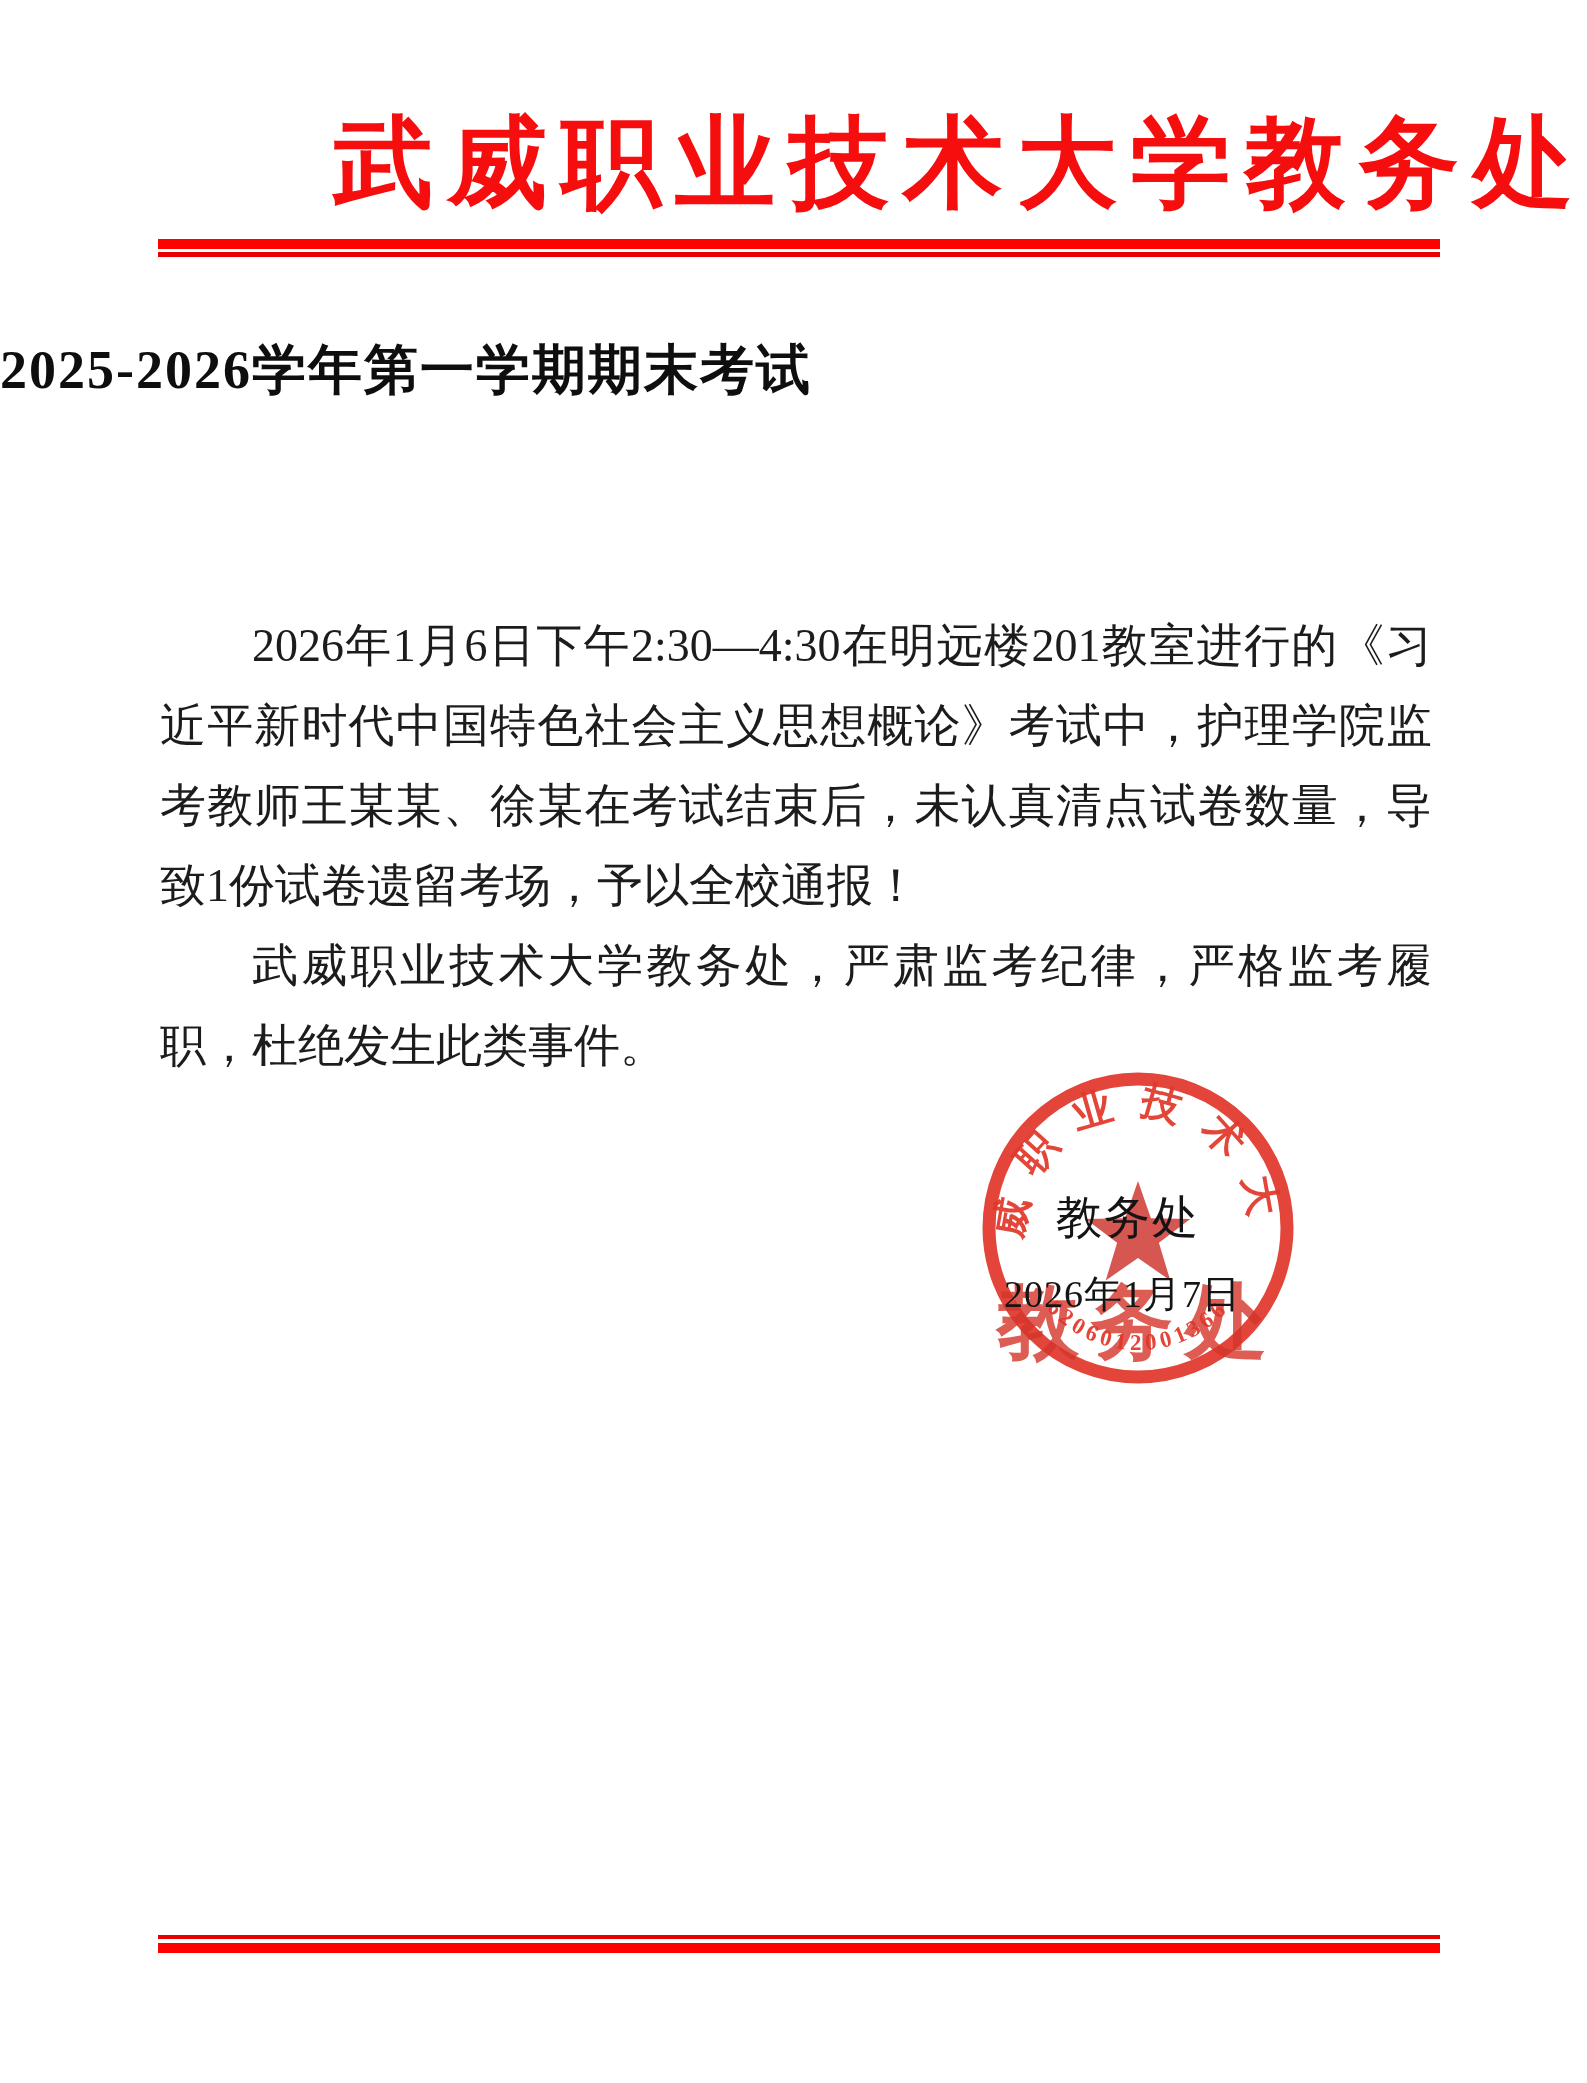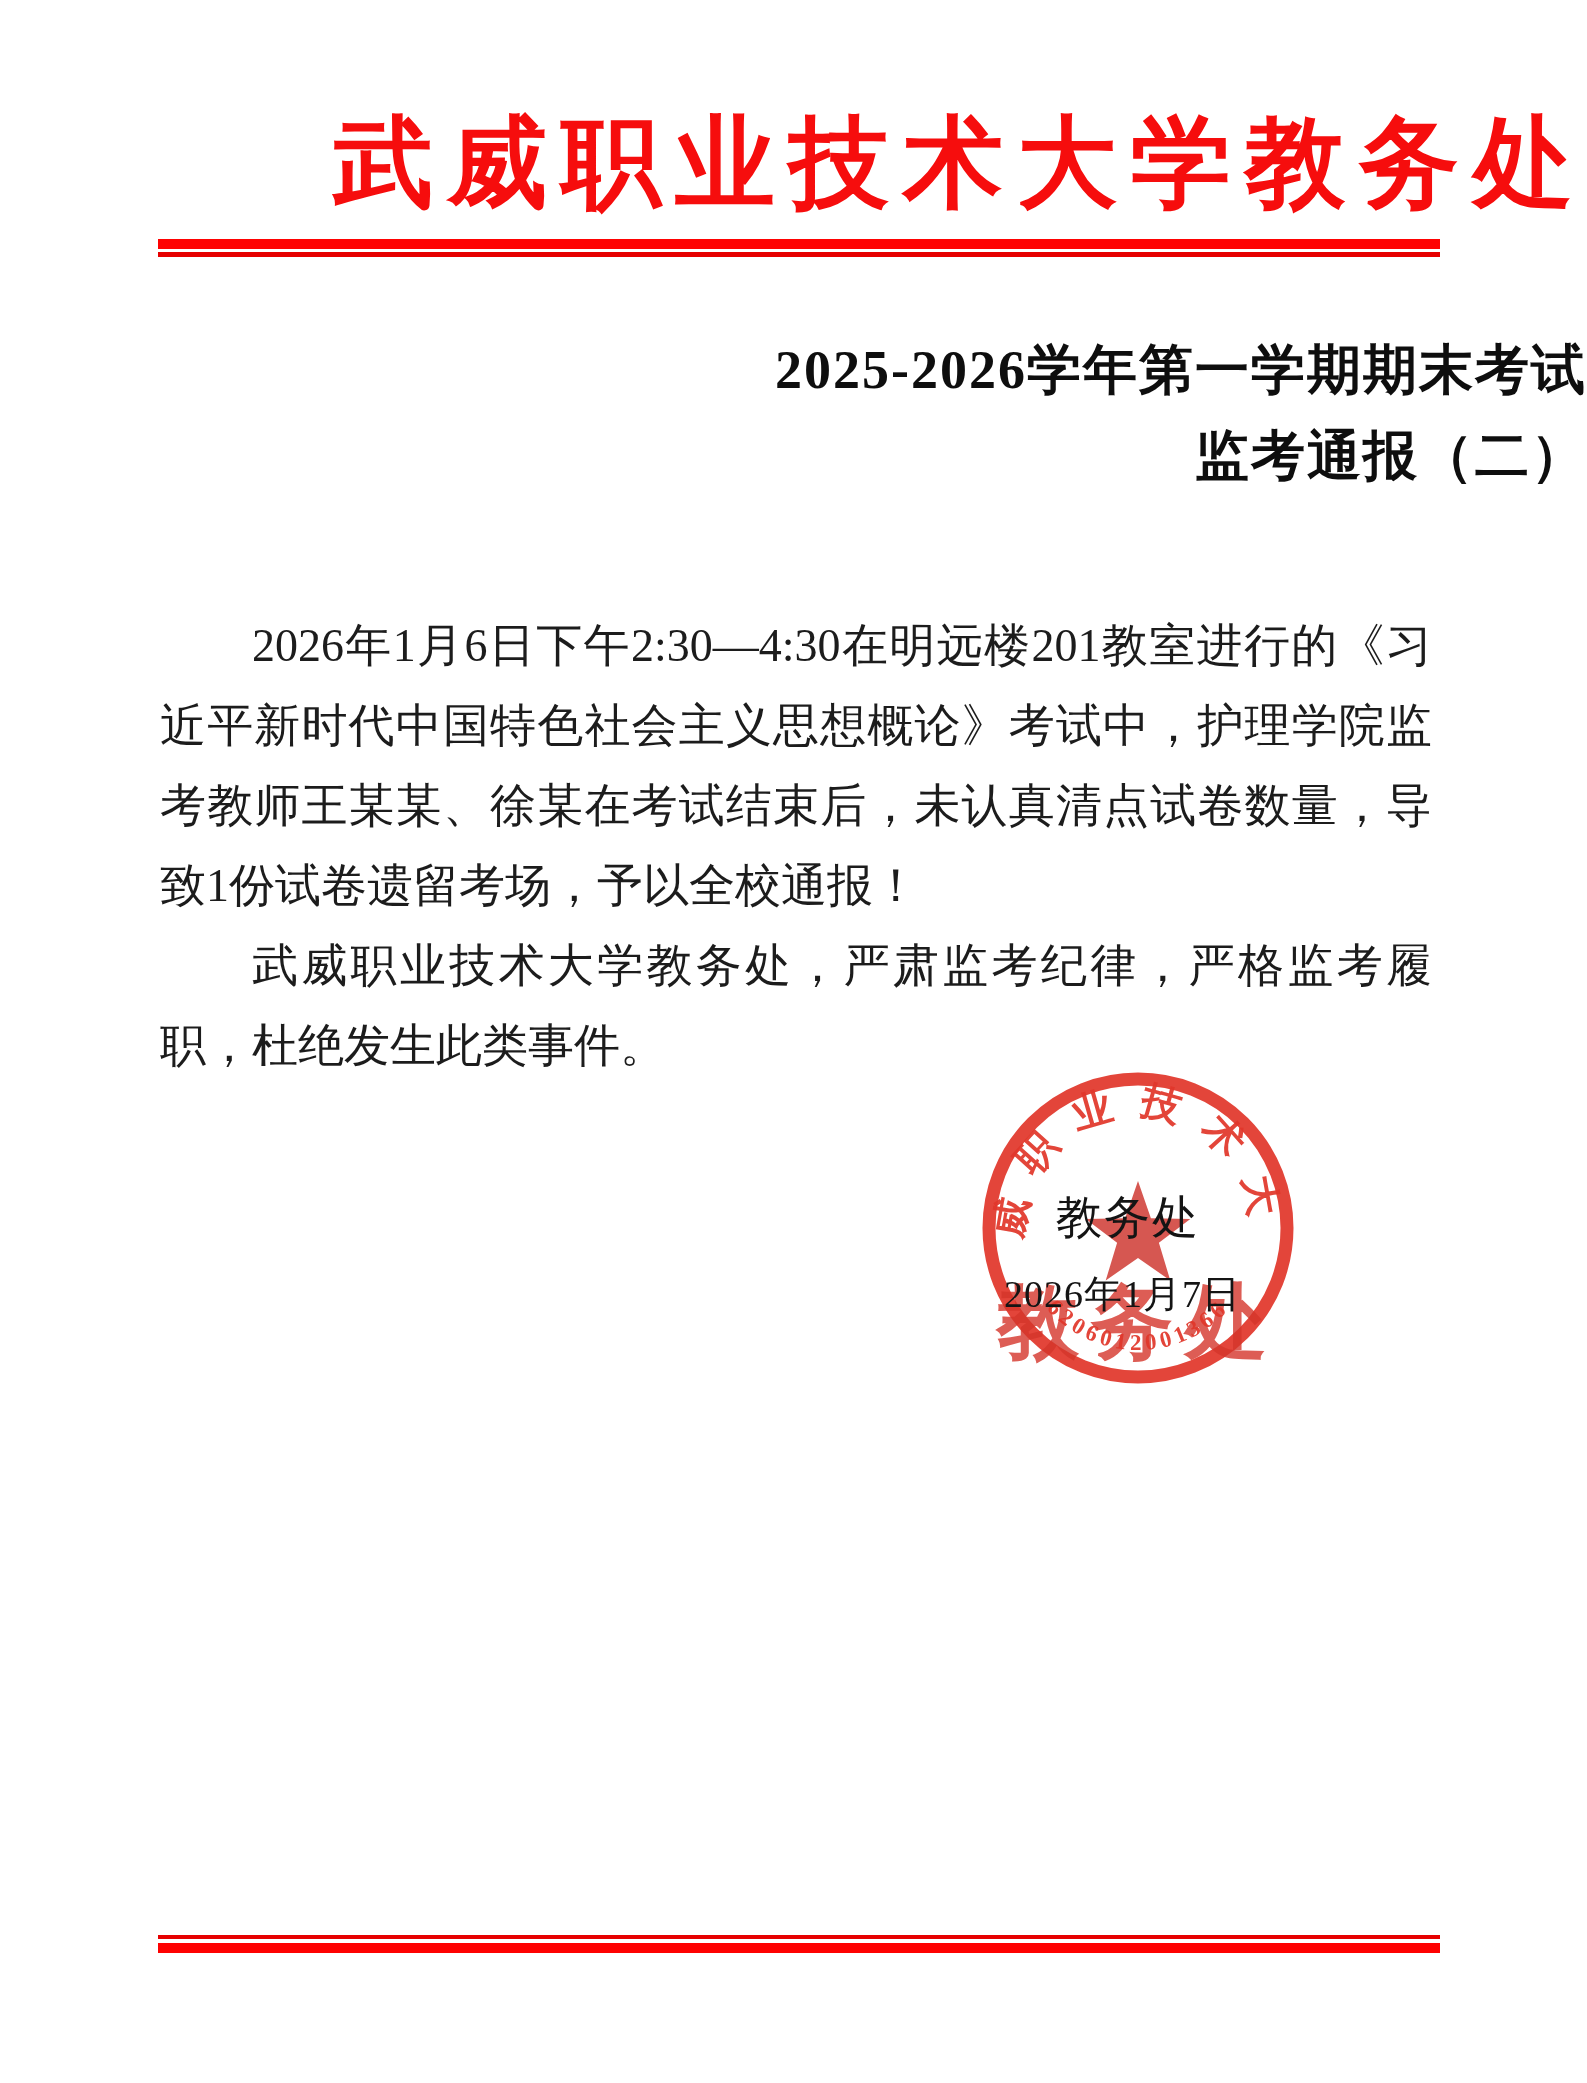--- a/index.html
+++ b/index.html
@@ -24,21 +24,21 @@
   }
   .rule{position:absolute;left:158px;width:1282px;}
   .rule-top-thick{top:239px;height:10px;background:#fe0202;}
   .rule-top-thin{top:252px;height:5px;background:#e60000;}
   .rule-bottom-thin{top:1935px;height:4px;background:#e60000;}
   .rule-bottom-thick{top:1943px;height:10px;background:#fe0202;}
 
   
   .doc-title{
     position:absolute;top:327px;left:0;width:100%;
-    text-align:right;color:#0e0e0e;
+    text-align:left;color:#0e0e0e;
     font-weight:bold;
     font-size:54px;line-height:86px;
     letter-spacing:2px;
   }
 
   
   .body-text{
     position:absolute;top:606px;left:160px;width:1272px;
     color:#1c1c1c;
     font-size:46px;line-height:80px;
@@ -73,21 +73,20 @@
 
 <div class="page">
 
   <div class="org-title">武威职业技术大学教务处</div>
 
   <div class="rule rule-top-thick"></div>
   <div class="rule rule-top-thin"></div>
 
   <div class="doc-title">
     <div>2025-2026学年第一学期期末考试</div>
-    <div>监考通报（二）</div>
   </div>
 
   <div class="body-text">
     <p>2026年1月6日下午2:30—4:30在明远楼201教室进行的《习近平新时代中国特色社会主义思想概论》考试中，护理学院监考教师王某某、徐某在考试结束后，未认真清点试卷数量，导致1份试卷遗留考场，予以全校通报！</p>
     <p>武威职业技术大学教务处，严肃监考纪律，严格监考履职，杜绝发生此类事件。</p>
   </div>
 
   <div class="seal">
     <svg viewBox="0 0 320 320" xmlns="http://www.w3.org/2000/svg">
       <defs>

